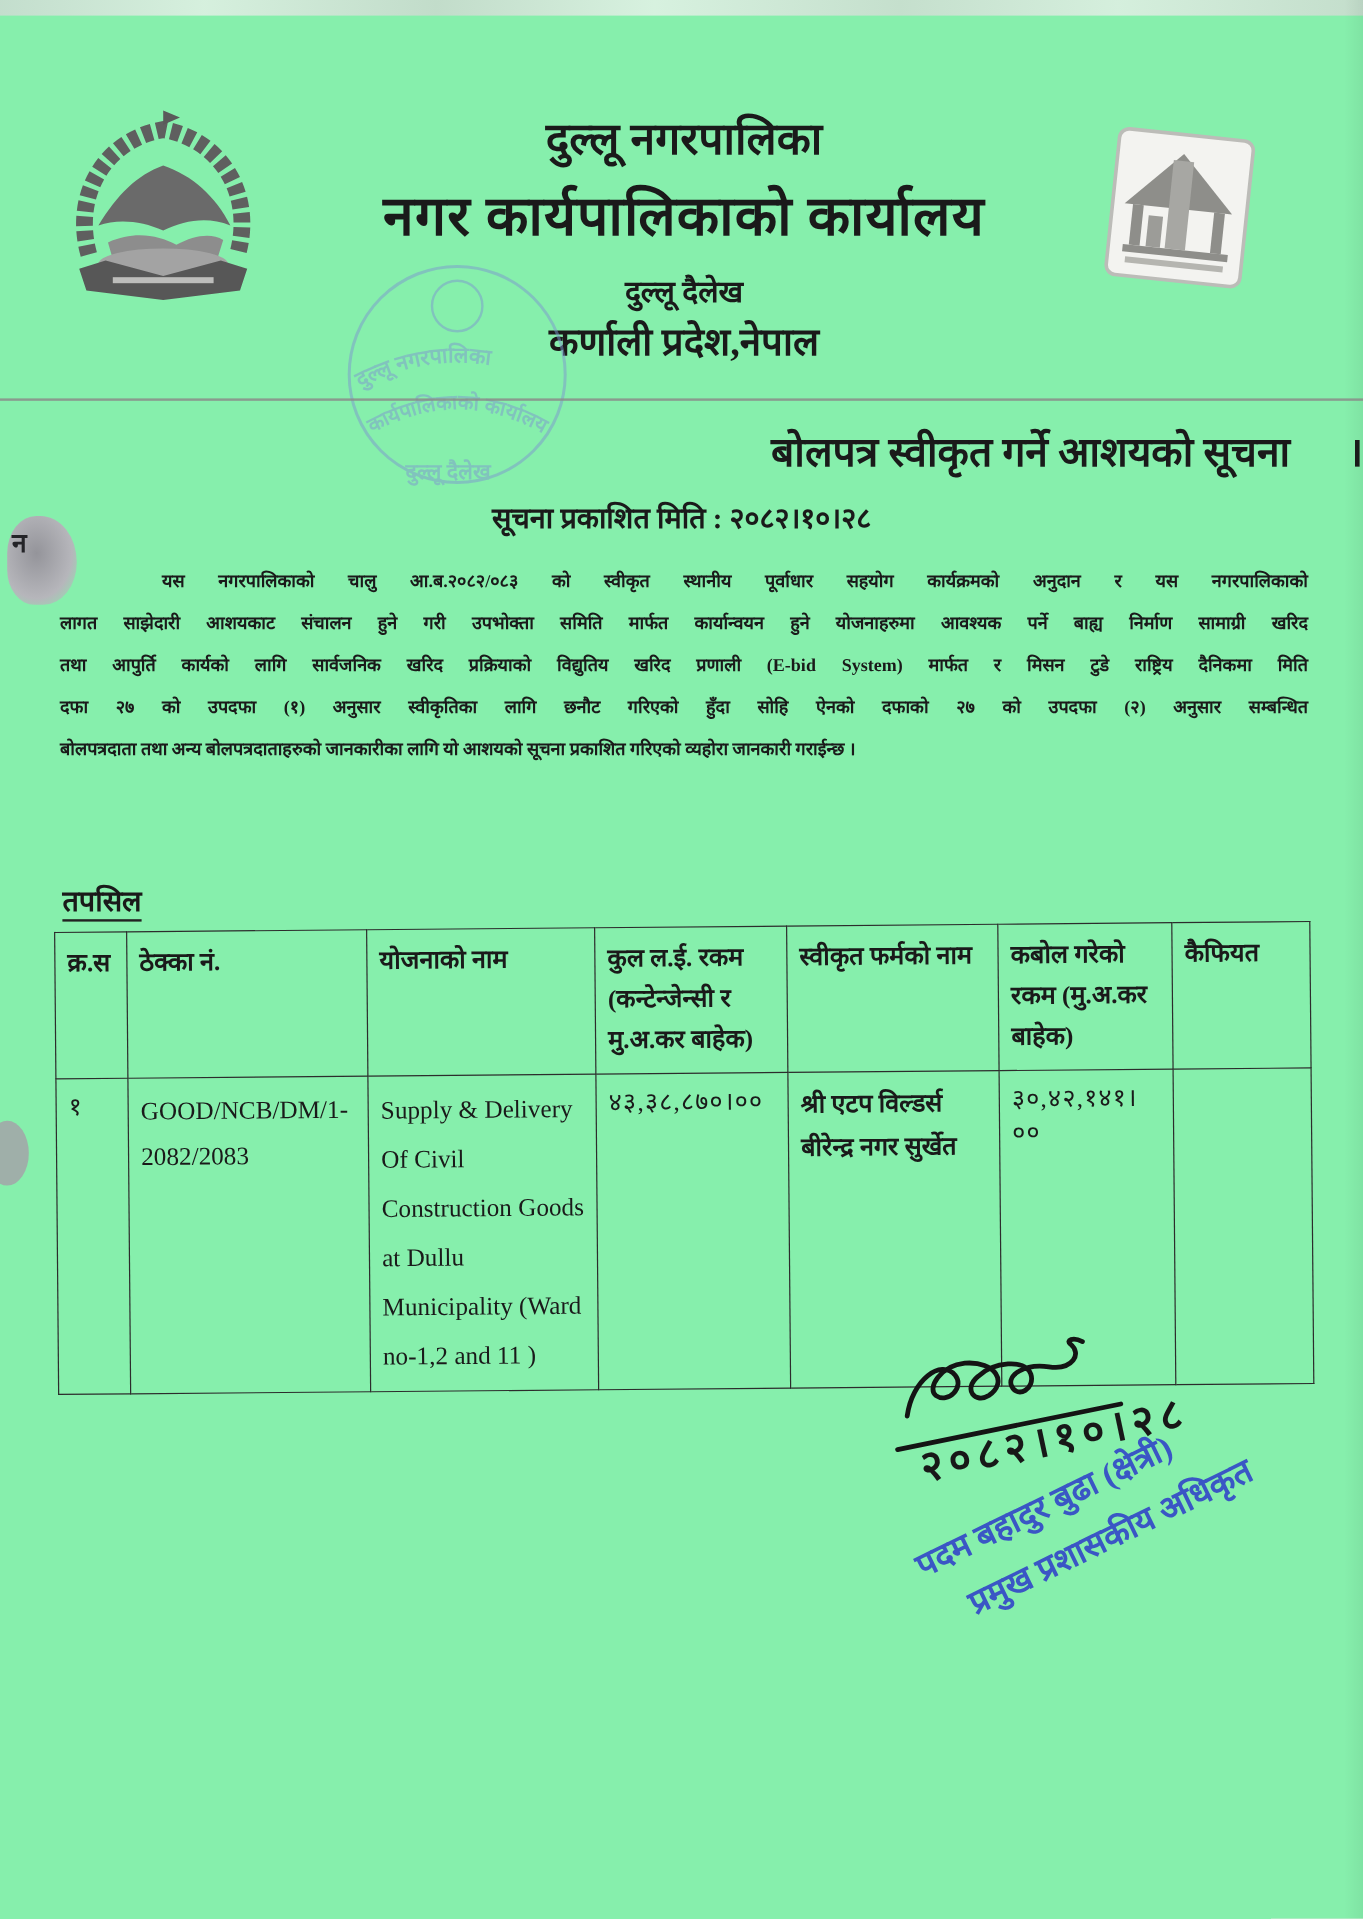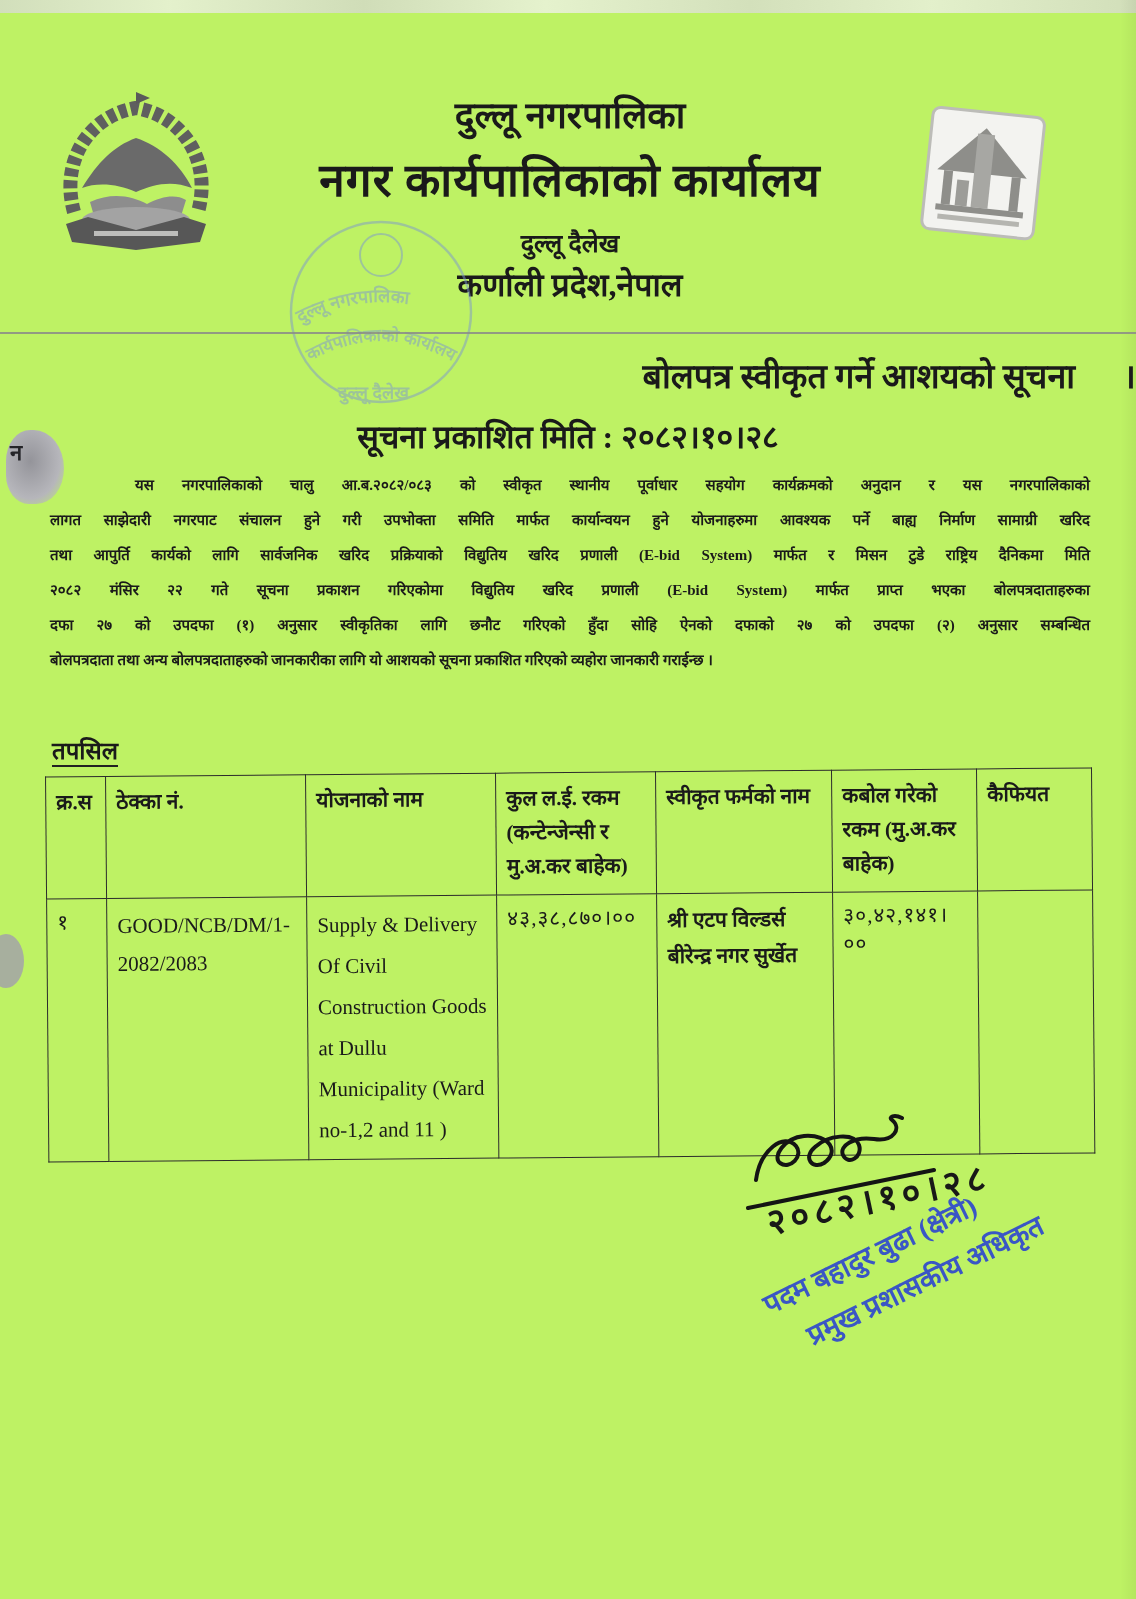--- a/index.html
+++ b/index.html
@@ -1,18 +1,18 @@
 <!DOCTYPE html>
 <html><head>
 <meta charset="utf-8">
 <style>
   html,body{margin:0;padding:0;background:#e9e9e7;}
   .scan-page{
     position:relative;width:1136px;height:1599px;margin:0 auto;
-    background:#bef264;overflow:hidden;
+    background:#86efac;overflow:hidden;
     font-family:"Liberation Serif","DejaVu Serif",serif;color:#1a1a1a;
   }
   .top-noise{position:absolute;top:0;left:0;width:1136px;height:13px;
     background:linear-gradient(90deg,#d8d8d8,#f0f0ee 15%,#d6d6d4 32%,#f2f2f0 48%,#dadad8 66%,#efefed 82%,#d8d8d6);
     opacity:.75;}
   .edge-shade{position:absolute;right:0;top:0;width:16px;height:1599px;
     background:linear-gradient(90deg,rgba(0,0,0,0),rgba(0,0,0,.05));}
 
   
   .emblem-left{position:absolute;left:52px;top:90px;width:168px;height:172px;}
@@ -27,21 +27,21 @@
   .round-stamp{position:absolute;left:272px;top:203px;width:218px;height:218px;opacity:.5;}
   .round-stamp text{font-family:"Liberation Serif","DejaVu Serif",serif;font-weight:bold;}
 
   .hr-line{position:absolute;top:332px;left:0;width:1136px;border-top:2px solid #8b8b88;opacity:.85;}
 
   
   .notice-title-row{position:absolute;left:0;top:352px;width:1136px;text-align:right;
     font-size:34px;font-weight:bold;}
   .title-danda{margin-left:48px;}
   .published{position:absolute;left:0;top:414px;width:1136px;text-align:center;
-    font-size:32px;font-weight:bold;}
+    font-size:24px;font-weight:bold;}
 
   
   .body-text{position:absolute;left:50px;top:468px;width:1040px;
     font-size:15px;font-weight:bold;line-height:35px;}
   .bodyline{text-align:justify;text-align-last:justify;}
   .bodyline.first{text-indent:85px;}
   .bodyline.last{text-align-last:left;}
 
   
   .tapasil{position:absolute;left:52px;top:733px;font-size:24px;font-weight:bold;}
@@ -130,23 +130,22 @@
 
   <div class="hr-line"></div>
 
   <div class="notice-title-row">
     <span>बोलपत्र स्वीकृत गर्ने आशयको सूचना</span><span class="title-danda">।</span>
   </div>
   <div class="published">सूचना प्रकाशित मिति : २०८२।१०।२८</div>
 
   <div class="body-text">
     <div class="bodyline first">यस नगरपालिकाको चालु आ.ब.२०८२/०८३ को स्वीकृत स्थानीय पूर्वाधार सहयोग कार्यक्रमको अनुदान र यस नगरपालिकाको</div>
-    <div class="bodyline">लागत साझेदारी नगरपाट संचालन हुने गरी उपभोक्ता समिति मार्फत कार्यान्वयन हुने योजनाहरुमा आवश्यक पर्ने बाह्य निर्माण सामाग्री खरिद</div>
+    <div class="bodyline">लागत साझेदारी आशयकाट संचालन हुने गरी उपभोक्ता समिति मार्फत कार्यान्वयन हुने योजनाहरुमा आवश्यक पर्ने बाह्य निर्माण सामाग्री खरिद</div>
     <div class="bodyline">तथा आपुर्ति कार्यको लागि सार्वजनिक खरिद प्रक्रियाको विद्युतिय खरिद प्रणाली (E-bid System) मार्फत र मिसन टुडे राष्ट्रिय दैनिकमा मिति</div>
-    <div class="bodyline">२०८२ मंसिर २२ गते सूचना प्रकाशन गरिएकोमा विद्युतिय खरिद प्रणाली (E-bid System) मार्फत प्राप्त भएका बोलपत्रदाताहरुका</div>
     <div class="bodyline">दफा २७ को उपदफा (१) अनुसार स्वीकृतिका लागि छनौट गरिएको हुँदा सोहि ऐनको दफाको २७ को उपदफा (२) अनुसार सम्बन्धित</div>
     <div class="bodyline last">बोलपत्रदाता तथा अन्य बोलपत्रदाताहरुको जानकारीका लागि यो आशयको सूचना प्रकाशित गरिएको व्यहोरा जानकारी गराईन्छ ।</div>
   </div>
 
   <div class="tapasil">
     <span>तपसिल</span>
   </div>
 
   <div class="table-wrap">
     <table class="summary">

